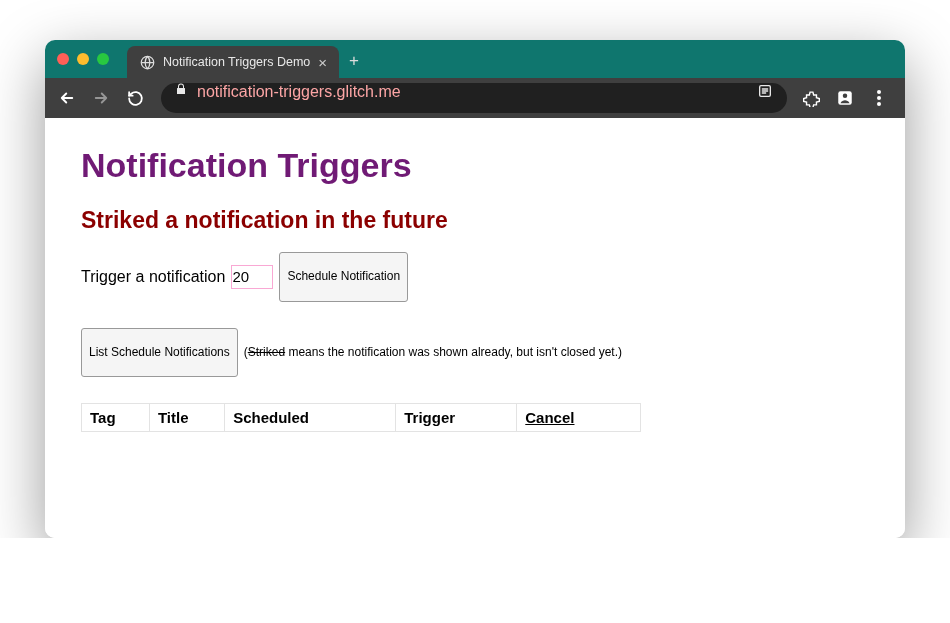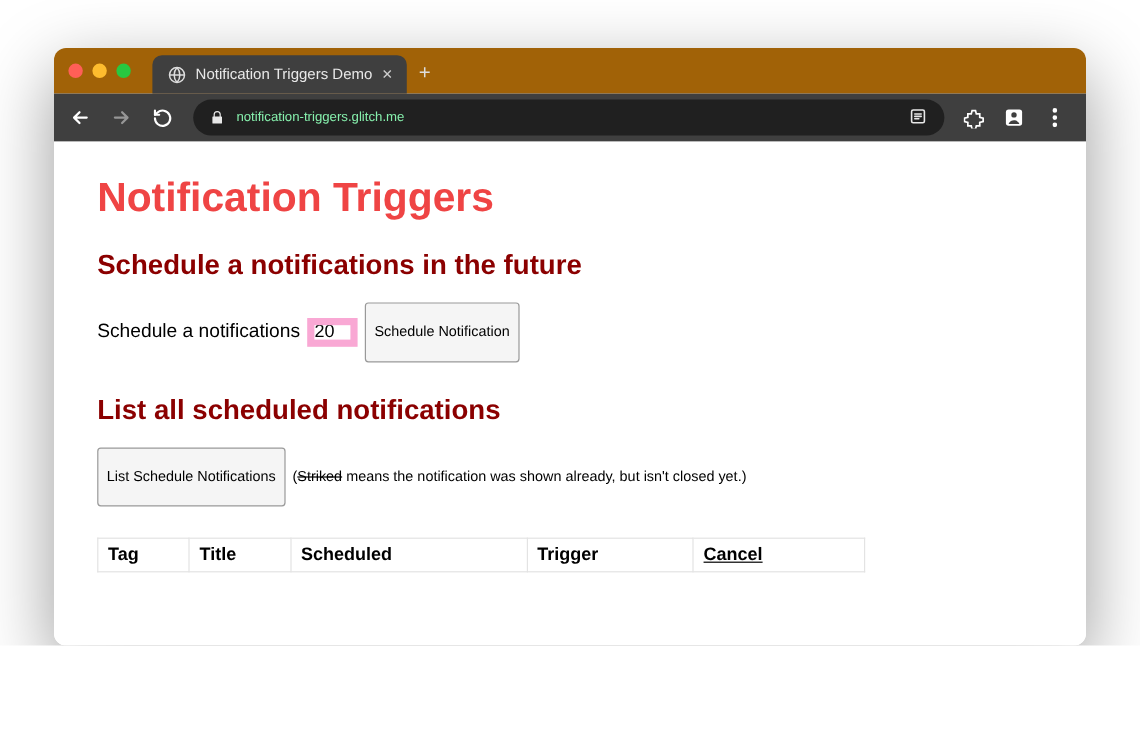--- a/index.html
+++ b/index.html
@@ -16,21 +16,21 @@
       padding-top: 40px;
     }
     .window {
       width: 860px;
       background: #fff;
       border-radius: 10px;
       overflow: hidden;
       box-shadow: 0 20px 60px rgba(0,0,0,0.4);
     }
     .tab-strip {
-      background: #a16207;
+      background: #0f766e;
       height: 38px;
       display: flex;
       align-items: center;
       padding-left: 12px;
     }
     .traffic-lights {
       display: flex;
       gap: 8px;
       margin-right: 18px;
     }
@@ -92,25 +92,25 @@
       color: #fff;
       cursor: pointer;
     }
     .nav-btn.dim svg { opacity: 0.45; }
     .address-bar {
       flex: 1;
       background: #202020;
       border-radius: 30px;
       height: 30px;
       display: flex;
-      align-items: center;
+      align-items: flex-start;
       padding: 0 14px;
       gap: 10px;
-      color: #86efac;
-      font-size: 11px;
+      color: #fca5a5;
+      font-size: 16px;
       margin: 0 4px;
     }
     .address-bar .lock svg { display:block; }
     .address-url { flex: 1; }
     .toolbar-right {
       display: flex;
       align-items: center;
       gap: 14px;
       padding-right: 6px;
     }
@@ -122,21 +122,21 @@
       justify-content: center;
       color: #fff;
       cursor: pointer;
     }
     .content {
       background: #fff;
       padding: 28px 36px 60px 36px;
       min-height: 420px;
     }
     h1 {
-      color: #ef4444;
+      color: #701a75;
       font-size: 34px;
       font-weight: 700;
       margin-bottom: 22px;
     }
     h2 {
       color: #8b0000;
       font-size: 23px;
       font-weight: 700;
       margin-bottom: 18px;
     }
@@ -144,21 +144,21 @@
       display: flex;
       align-items: center;
       gap: 6px;
       font-size: 16px;
       margin-bottom: 26px;
       flex-wrap: wrap;
     }
     .row input[type="text"] {
       width: 42px;
       height: 24px;
-      border: 6px solid #f9a8d4;
+      border: 1px solid #f9a8d4;
       font-size: 15px;
       padding: 0 0;
       font-family: inherit;
     }
     .btn {
       font-size: 12px;
       padding: 16px 7px;
       background: #f5f5f5;
       border: 1px solid #999;
       border-radius: 3px;
@@ -168,21 +168,21 @@
     }
     .note {
       font-size: 12px;
     }
     .striked {
       text-decoration: line-through;
     }
     table {
       border-collapse: collapse;
       margin-top: 16px;
-      width: 640px;
+      width: 560px;
     }
     th {
       text-align: left;
       font-weight: 700;
       font-size: 15px;
       padding: 5px 8px;
       border: 1px solid #e3e3e3;
     }
     
     th:nth-child(1){width:76px;}
@@ -264,28 +264,27 @@
             <circle cx="2" cy="8" r="2"></circle>
             <circle cx="2" cy="14" r="2"></circle>
           </svg>
       </div>
     </div>
   </div>
 
   <div class="content">
     <h1>Notification Triggers</h1>
 
-    <h2>Schedule a notifications in the future</h2>
+    <h2>Striked a notification in the future</h2>
     <div class="row">
-      <span>Schedule a notifications</span>
+      <span>Trigger a notification</span>
       <input type="text" value="20" style="">
       <button class="btn">Schedule Notification</button>
     </div>
 
-    <h2>List all scheduled notifications</h2>
     <div class="row">
       <button class="btn">List Schedule Notifications</button>
       <span class="note">
         <span>(</span><span class="striked">Striked</span><span> means the notification was shown already, but isn't closed yet.)</span>
       </span>
     </div>
 
     <table>
       <thead>
         <tr>

